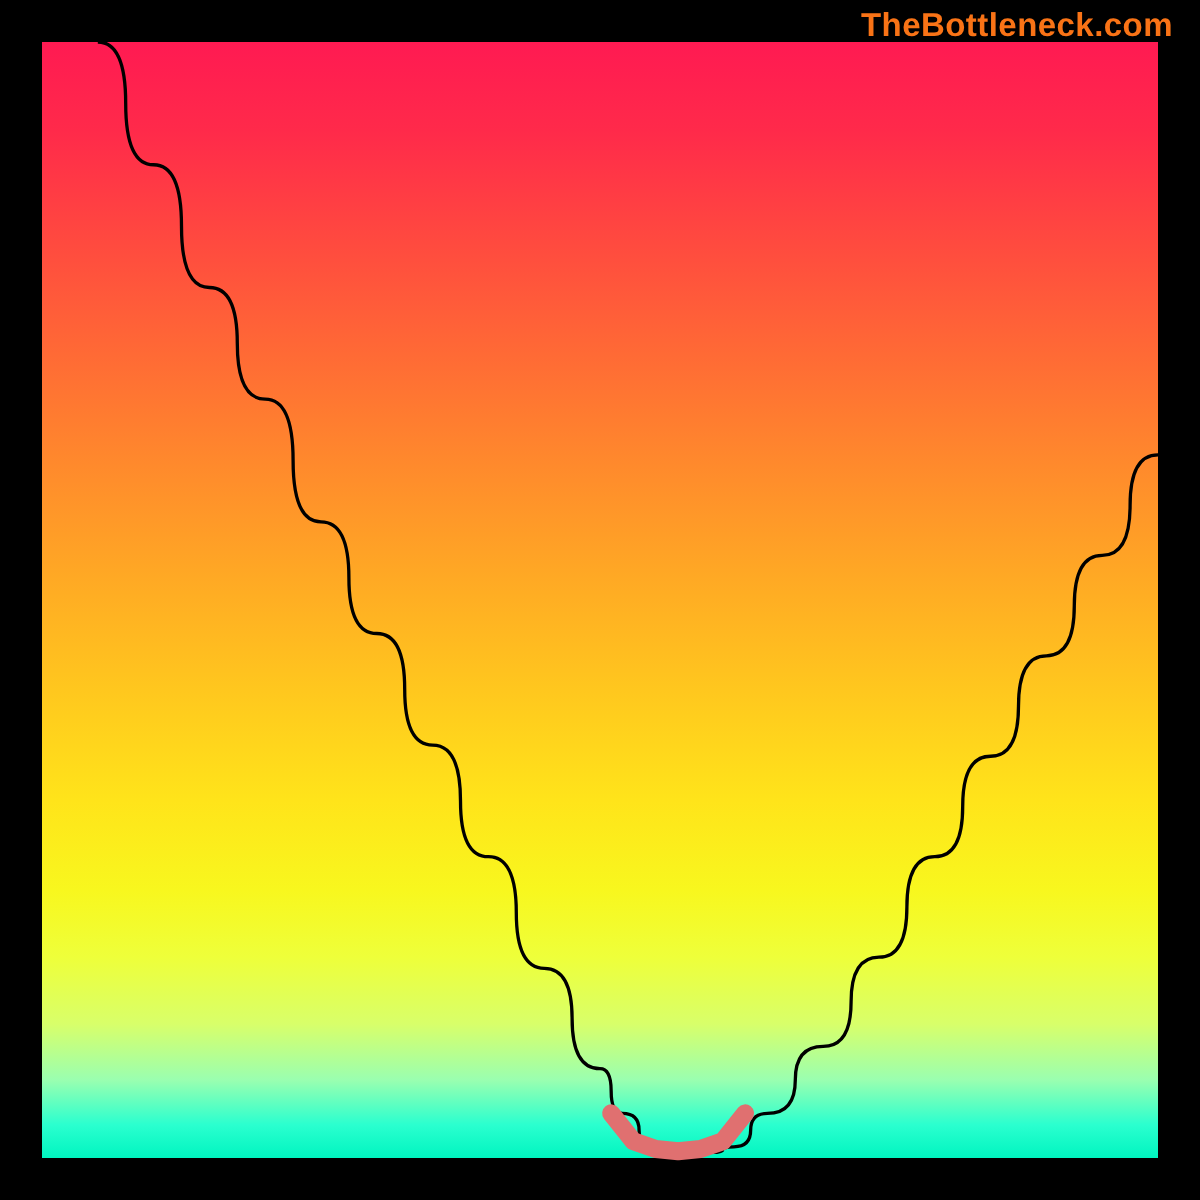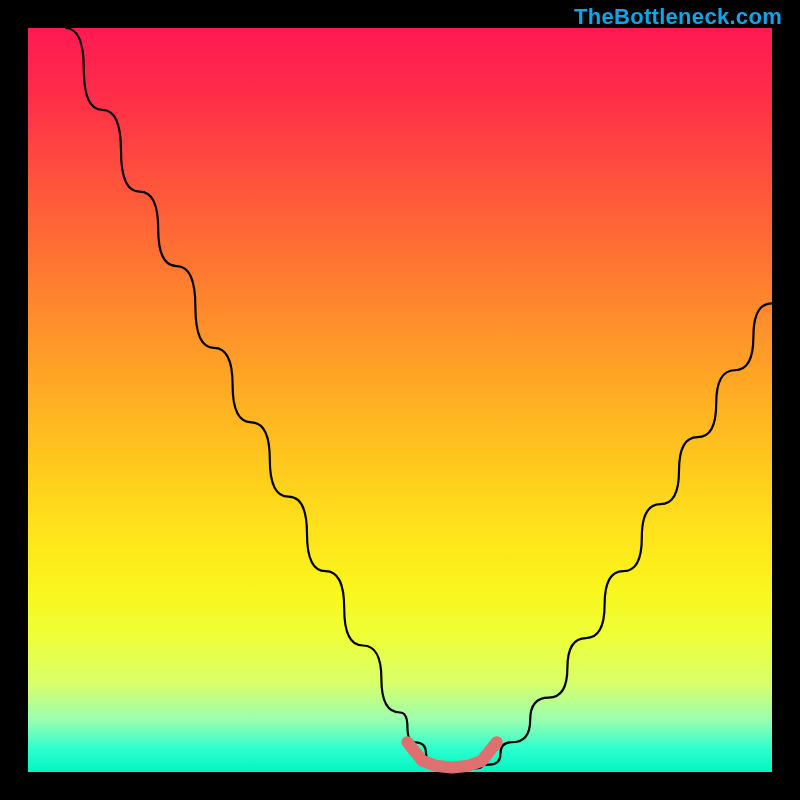--- a/index.html
+++ b/index.html
@@ -18,21 +18,21 @@
     width: 800px;
     height: 800px;
     background: #000;
   }
   .watermark {
     position: absolute;
     top: 4px;
     right: 18px;
     font-size: 22px;
     font-weight: 600;
-    color: #0ea5e9;
+    color: #f97316;
     letter-spacing: 0.3px;
   }
   .plot {
     position: absolute;
     left: 28px;
     top: 28px;
     width: 744px;
     height: 744px;
     background: linear-gradient(to bottom,
       #ff1a52 0%,

